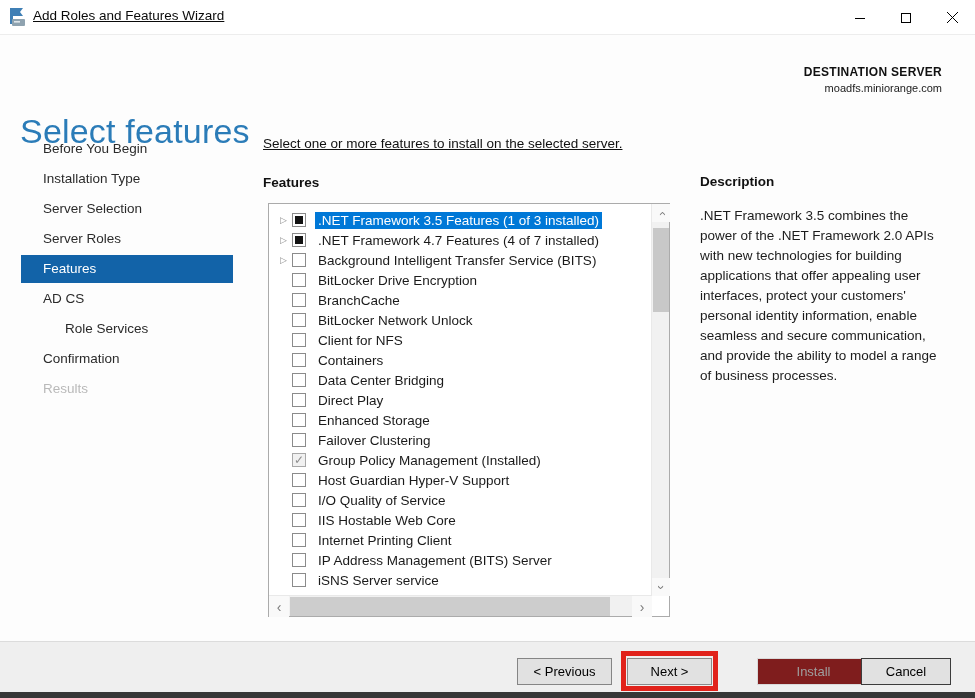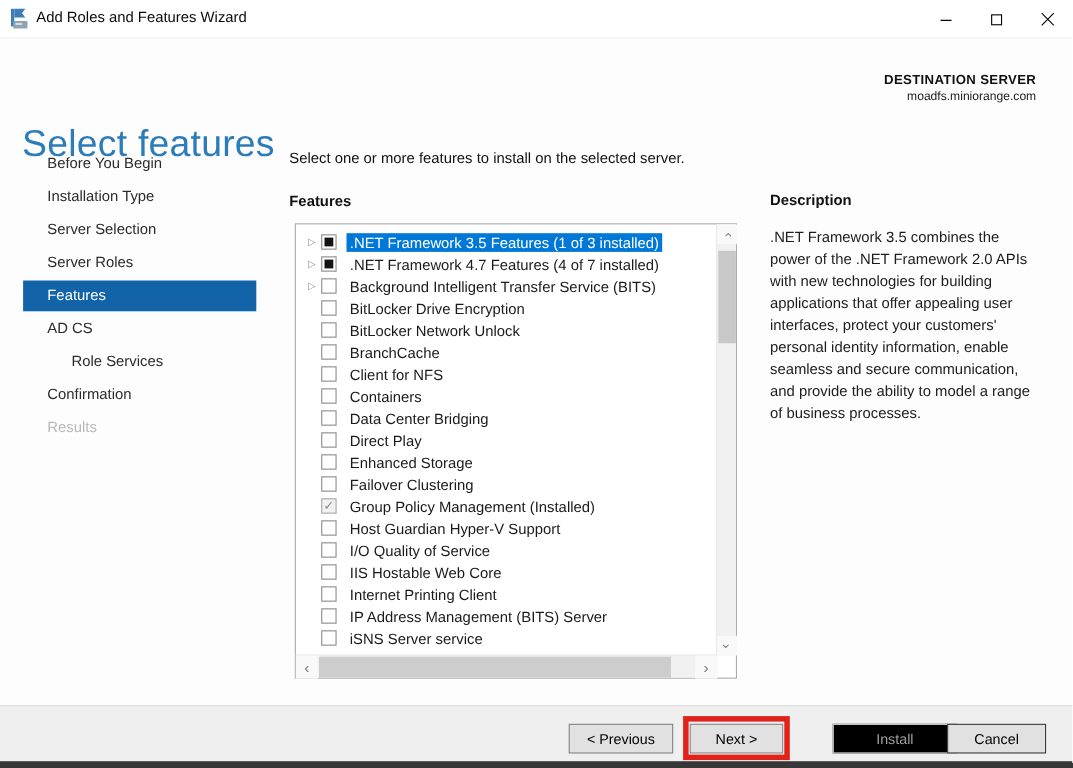--- a/index.html
+++ b/index.html
@@ -2,39 +2,39 @@
 <html><head>
 <meta charset="utf-8">
 <style>
   * { margin:0; padding:0; box-sizing:border-box; }
   html,body { width:975px; height:698px; font-family:"Liberation Sans", sans-serif; background:#fff; overflow:hidden; }
   .window { position:relative; width:975px; height:698px; background:#fdfdfd; }
 
   
   .titlebar { position:absolute; top:0; left:0; width:975px; height:35px; background:#ffffff; border-bottom:1px solid #ededed; }
   .app-icon { position:absolute; left:8px; top:7px; width:21px; height:21px; }
-  .win-title { position:absolute; left:33px; top:8px; font-size:13.5px; color:#0a0a0a; }
+  .win-title { position:absolute; left:33px; top:8px; font-size:13.5px; color:#0a0a0a;text-decoration:underline; }
   .win-controls { position:absolute; right:0; top:0; height:35px; display:flex; }
   .win-btn { width:46px; height:35px; display:flex; align-items:center; justify-content:center; background:transparent; border:none; cursor:pointer; }
 
   
   .page-title { position:absolute; left:20px; top:64px; font-size:34px; font-weight:300; color:#2b7cb8; letter-spacing:0.2px;margin-top:48px; }
   .dest { position:absolute; right:33px; top:65px; text-align:right; }
   .dest-label { font-size:12px; font-weight:bold; color:#111; letter-spacing:0.3px;padding-left:29px; }
   .dest-server { font-size:11px; color:#1a1a1a; margin-top:3px; }
 
   
   .sidebar { position:absolute; left:21px; top:134px; width:212px; }
   .side-item { height:30px; line-height:30px; padding-left:22px; font-size:13.5px; color:#2b2b2b; cursor:pointer; white-space:nowrap; }
   .side-item.selected { background:#1263a8; color:#fff; height:28px; line-height:28px; margin:1px 0; }
   .side-item.indent { padding-left:44px; }
   .side-item.disabled { color:#b9b9b9; cursor:default; }
 
   
-  .instruction { position:absolute; left:263px; top:136px; font-size:13.5px; color:#111; }
+  .instruction { position:absolute; left:263px; top:136px; font-size:13.5px; color:#111;text-decoration:underline; }
   .features-label { position:absolute; left:263px; top:175px; font-size:13.5px; font-weight:bold; color:#111; }
 
   .listbox { position:absolute; left:268px; top:203px; width:402px; height:414px; border:1px solid #ababab; background:#fff; }
   .list-rows { position:absolute; left:0; top:6px; width:383px; }
   .feature-row { height:20px; display:flex; align-items:center; font-size:13.5px; color:#1a1a1a; white-space:nowrap; cursor:default; }
   .expander { width:13px; margin-left:8px; font-size:9px; color:#8f8f8f; text-align:center; flex:0 0 13px; cursor:pointer; }
   .cbx { width:14px; height:14px; border:1px solid #8b8b8b; background:#fff; margin-left:2px; margin-right:9px; position:relative; flex:0 0 14px; cursor:pointer; }
   .cbx.indeterminate::after { content:""; position:absolute; left:2px; top:2px; width:8px; height:8px; background:#141414; }
   .cbx.checked_disabled { background:#f1f1f1; border-color:#a8a8a8; color:#8f8f8f; font-size:12px; line-height:12px; text-align:center; }
   .row-label { padding:1px 3px; }
@@ -55,21 +55,21 @@
 
   
   .desc-heading { position:absolute; left:700px; top:174px; font-size:13.5px; font-weight:bold; color:#111; }
   .desc-text { position:absolute; left:700px; top:206px; width:248px; font-size:13.5px; line-height:20px; color:#1c1c1c; }
 
   
   .footer { position:absolute; left:0; top:641px; width:975px; height:51px; background:#efefef; border-top:1px solid #dcdcdc; }
   .btn { position:absolute; top:16px; height:27px; background:#e1e1e1; border:1px solid #858585; font-size:13px; color:#000; font-family:"Liberation Sans", sans-serif; cursor:pointer; }
   .btn-previous { left:517px; width:95px; }
   .btn-next { left:627px; width:85px; border-color:#8a8a8a; }
-  .btn-install { left:757px; width:113px; background:#000000; border-color:#d9d9d9; color:#9f9f9f; cursor:default; }
+  .btn-install { left:757px; width:113px; background:#7f1d1d; border-color:#d9d9d9; color:#9f9f9f; cursor:default; }
   .btn-cancel { left:861px; width:90px; border-color:#3c3c3c; }
   .red-box { position:absolute; left:621px; top:9px; width:97px; height:40px; border:5px solid #e1221b; pointer-events:none; }
   .bottom-strip { position:absolute; left:0; top:692px; width:975px; height:6px; background:#373737; }
 </style>
 </head>
 <body>
 
 <div class="window">
 
   <div class="titlebar">
@@ -139,26 +139,26 @@
           <span class="row-label">Background Intelligent Transfer Service (BITS)</span>
         </div>
         <div class="feature-row">
           <span class="expander"></span>
           <span class="cbx unchecked"></span>
           <span class="row-label">BitLocker Drive Encryption</span>
         </div>
         <div class="feature-row">
           <span class="expander"></span>
           <span class="cbx unchecked"></span>
+          <span class="row-label">BranchCache</span>
+        </div>
+        <div class="feature-row">
+          <span class="expander"></span>
+          <span class="cbx unchecked"></span>
           <span class="row-label">BitLocker Network Unlock</span>
-        </div>
-        <div class="feature-row">
-          <span class="expander"></span>
-          <span class="cbx unchecked"></span>
-          <span class="row-label">BranchCache</span>
         </div>
         <div class="feature-row">
           <span class="expander"></span>
           <span class="cbx unchecked"></span>
           <span class="row-label">Client for NFS</span>
         </div>
         <div class="feature-row">
           <span class="expander"></span>
           <span class="cbx unchecked"></span>
           <span class="row-label">Containers</span>

